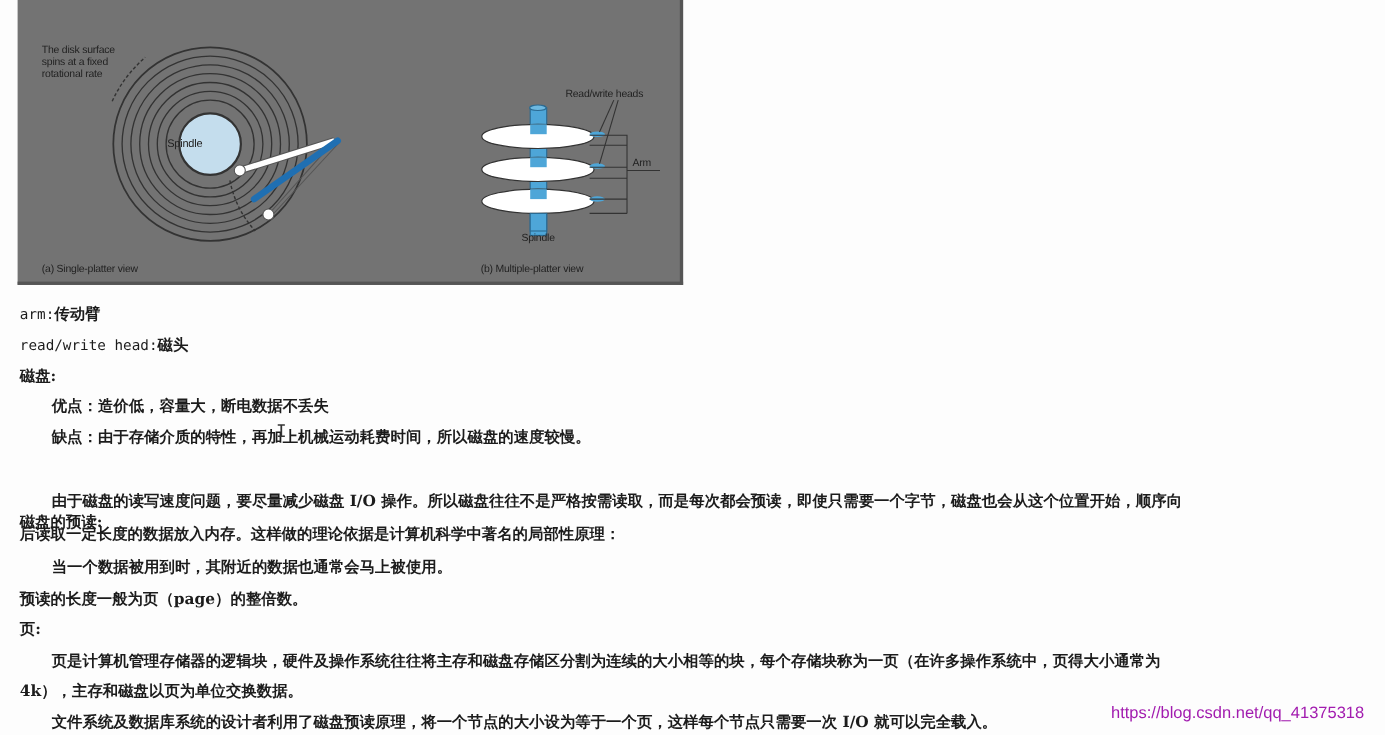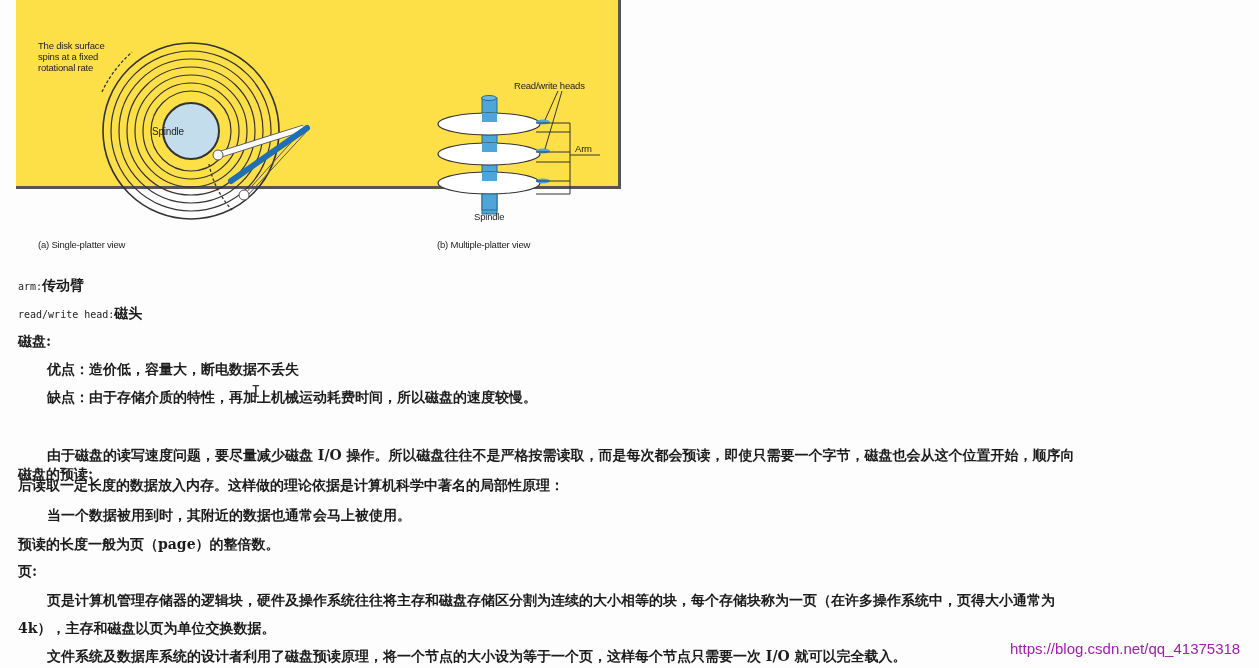--- a/index.html
+++ b/index.html
@@ -4,43 +4,43 @@
 <style>
   html, body { margin:0; padding:0; }
   body {
     width:1259px; height:668px; overflow:hidden;
     background:#fdfdfd;
     font-family:"DejaVu Serif", serif;
     color:#1a1a1a;
     position:relative;
   }
   .figure {
-    position:absolute; left:16px; top:0px; width:605px; height:189px;
-    background:#fde047;
+    position:absolute; left:16px; top:0px; width:605px; height:259px;
+    background:#737373;
     border-right:3px solid #555;
     border-bottom:3px solid #555;
     box-sizing:border-box;
     text-decoration:underline;
   }
   .figure svg { position:absolute; left:0; top:0; }
   .fig-text {
     position:absolute;
     font-family:"Liberation Sans", sans-serif;
     font-size:9.5px; line-height:11px; color:#222;
     letter-spacing:-0.2px;
   }
   .fig-text i { font-style:italic; }
   .doc-line {
     position:absolute;
     font-size:14px;
     font-weight:bold;
     white-space:nowrap;
     color:#1c1c1c;
   }
-  .mono { font-family:"DejaVu Sans Mono", monospace; font-weight:normal; font-size:10px; }
+  .mono { font-family:"DejaVu Sans Mono", monospace; font-weight:normal; font-size:13px; }
   .watermark {
     position:absolute; left:1010px; top:640px;
     font-family:"Liberation Sans", sans-serif;
     font-size:15px; color:#a21caf; white-space:nowrap;
   }
   .cursor {
     position:absolute; left:251px; top:384px; width:6px; height:16px;
     font-family:"DejaVu Sans Mono", monospace; font-size:16px; line-height:16px; color:#333;
   }
 </style>

